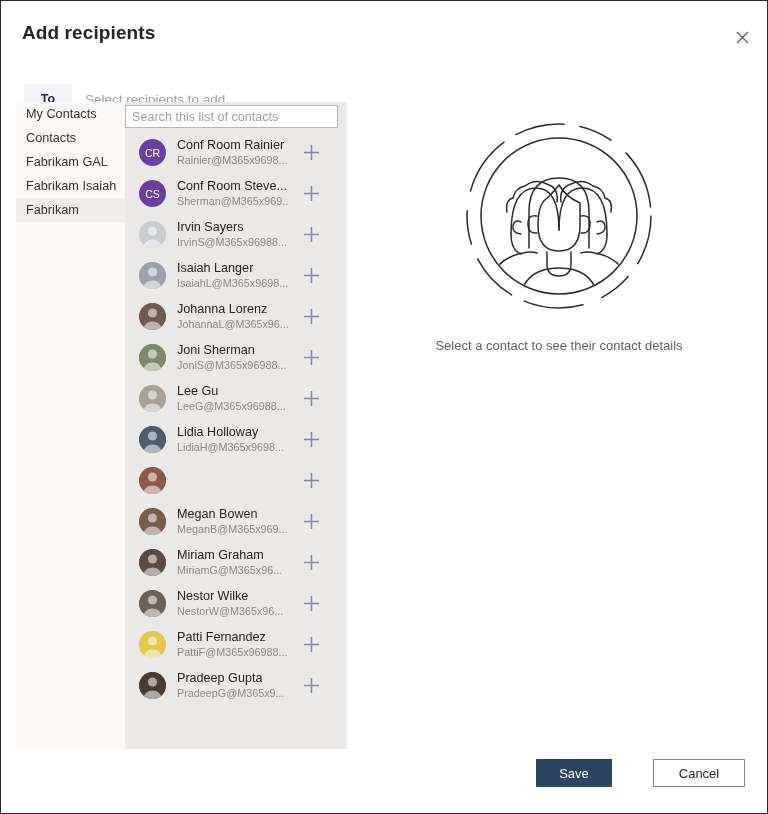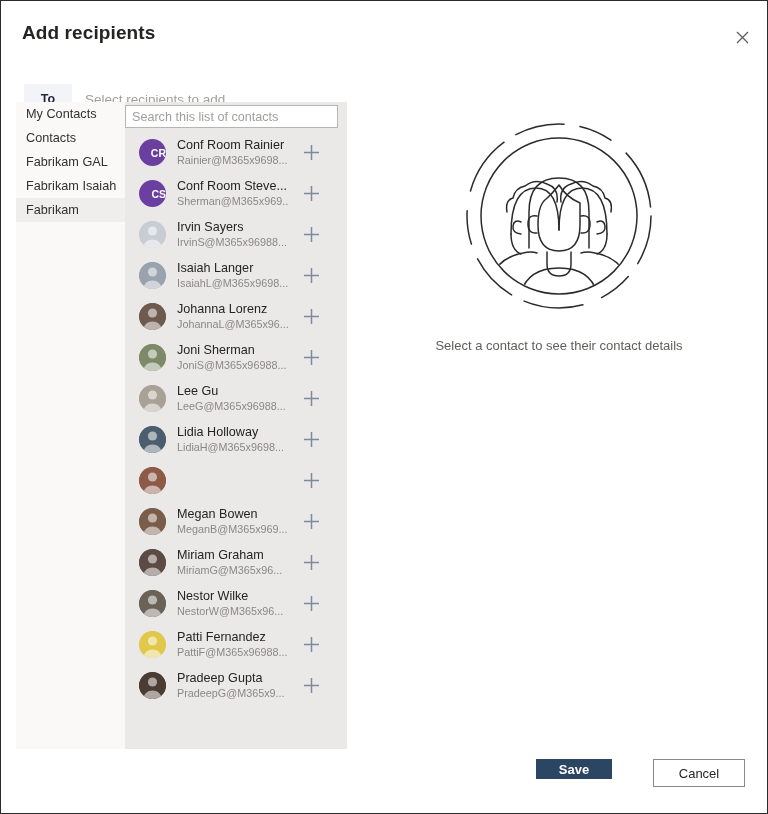--- a/index.html
+++ b/index.html
@@ -131,23 +131,23 @@
     align-items: center;
     cursor: pointer;
   }
   .avatar {
     width: 27px; height: 27px;
     border-radius: 50%;
     margin-left: 14px;
     flex: 0 0 27px;
     display: flex;
     align-items: center;
-    justify-content: flex-end;
+    justify-content: center;
     font-size: 10.5px;
-    font-weight: 700;
+    font-weight: 400;
     color: #ffffff;
     overflow: hidden;
     position: relative;
   }
   .contact-text {
     margin-left: 11px;
     width: 112px;
     overflow: hidden;
   }
   .contact-name {
@@ -194,27 +194,27 @@
 
   
   #footer {
     position: absolute;
     left: 0; bottom: 0;
     width: 768px; height: 66px;
   }
   #save-button {
     position: absolute;
     right: 157px; top: 12px;
-    width: 76px; height: 20px;
+    width: 76px; height: 28px;
     background: #2b4562;
     color: #ffffff;
     border: 1px solid #2b4562;
     font-family: "Liberation Sans", sans-serif;
     font-size: 13px;
-    font-weight: 700;
+    font-weight: 400;
     cursor: pointer;
   }
   #cancel-button {
     position: absolute;
     right: 24px; top: 12px;
     width: 92px; height: 28px;
     background: #ffffff;
     color: #252423;
     border: 1px solid #8a8886;
     font-family: "Liberation Sans", sans-serif;

